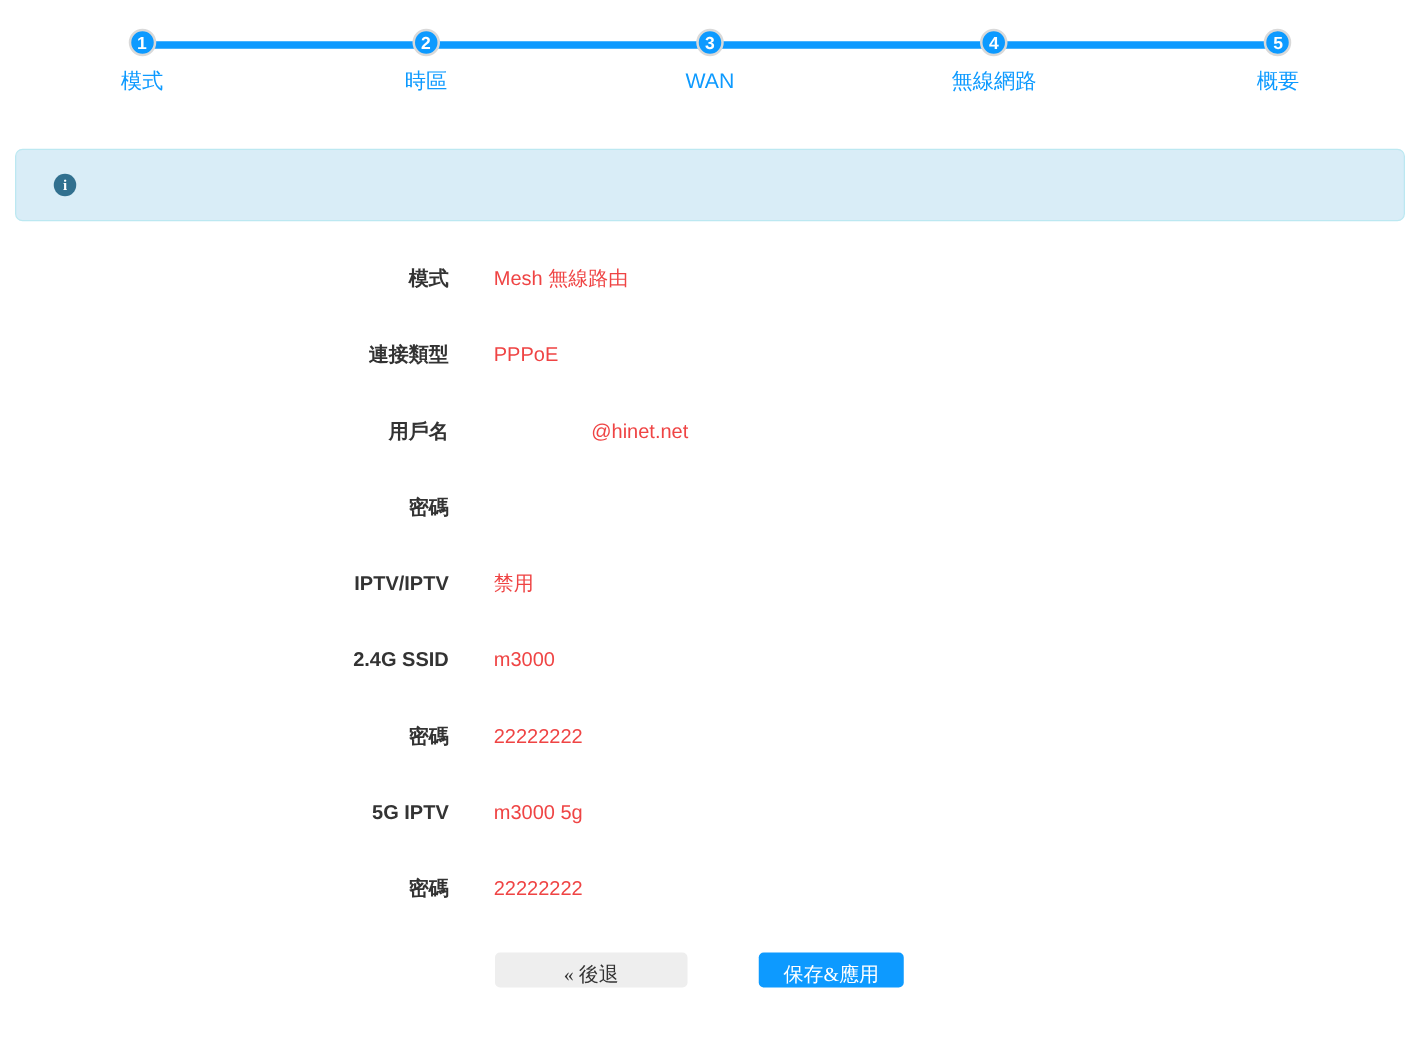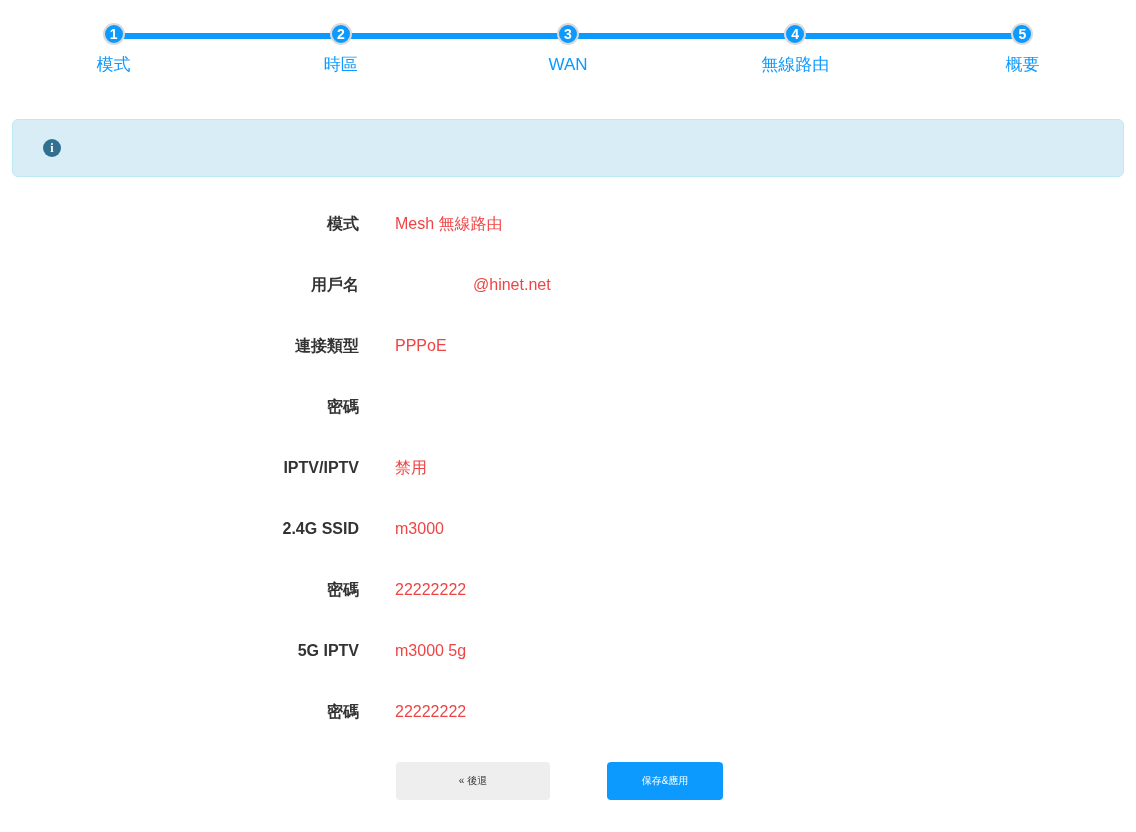--- a/index.html
+++ b/index.html
@@ -115,25 +115,25 @@
   .summary-value.indented { padding-left: 78px; }
 
   
   .actions {
     margin-top: 12px;
     margin-left: 396px;
     display: flex;
     align-items: center;
   }
   .btn {
-    height: 38px;
+    height: 28px;
     border: none;
     border-radius: 4px;
-    font-size: 10px;
-    font-family: Liberation Sans, sans-serif;
+    font-size: 16px;
+    font-family: Liberation Serif, serif;
     cursor: pointer;
     line-height: 38px;
   }
   .btn-back {
     width: 154px;
     background: #eeeeee;
     color: #333333;
   }
   .btn-save {
     margin-left: 57px;
@@ -155,45 +155,45 @@
     <div class="step">
       <span class="step-circle">2</span>
       <span class="step-label">時區</span>
     </div>
     <div class="step">
       <span class="step-circle">3</span>
       <span class="step-label">WAN</span>
     </div>
     <div class="step">
       <span class="step-circle">4</span>
-      <span class="step-label">無線路由</span>
+      <span class="step-label">無線網路</span>
     </div>
     <div class="step">
       <span class="step-circle">5</span>
       <span class="step-label">概要</span>
     </div>
   </div>
 </div>
 
 <div class="alert">
   <span class="info-icon">i</span>
 </div>
 
 <div class="summary">
   <div class="summary-row">
     <div class="summary-label">模式</div>
     <div class="summary-value">Mesh 無線路由</div>
   </div>
   <div class="summary-row">
+    <div class="summary-label">連接類型</div>
+    <div class="summary-value">PPPoE</div>
+  </div>
+  <div class="summary-row">
     <div class="summary-label">用戶名</div>
     <div class="summary-value indented">@hinet.net</div>
-  </div>
-  <div class="summary-row">
-    <div class="summary-label">連接類型</div>
-    <div class="summary-value">PPPoE</div>
   </div>
   <div class="summary-row">
     <div class="summary-label">密碼</div>
     <div class="summary-value"></div>
   </div>
   <div class="summary-row">
     <div class="summary-label">IPTV/IPTV</div>
     <div class="summary-value">禁用</div>
   </div>
   <div class="summary-row">

